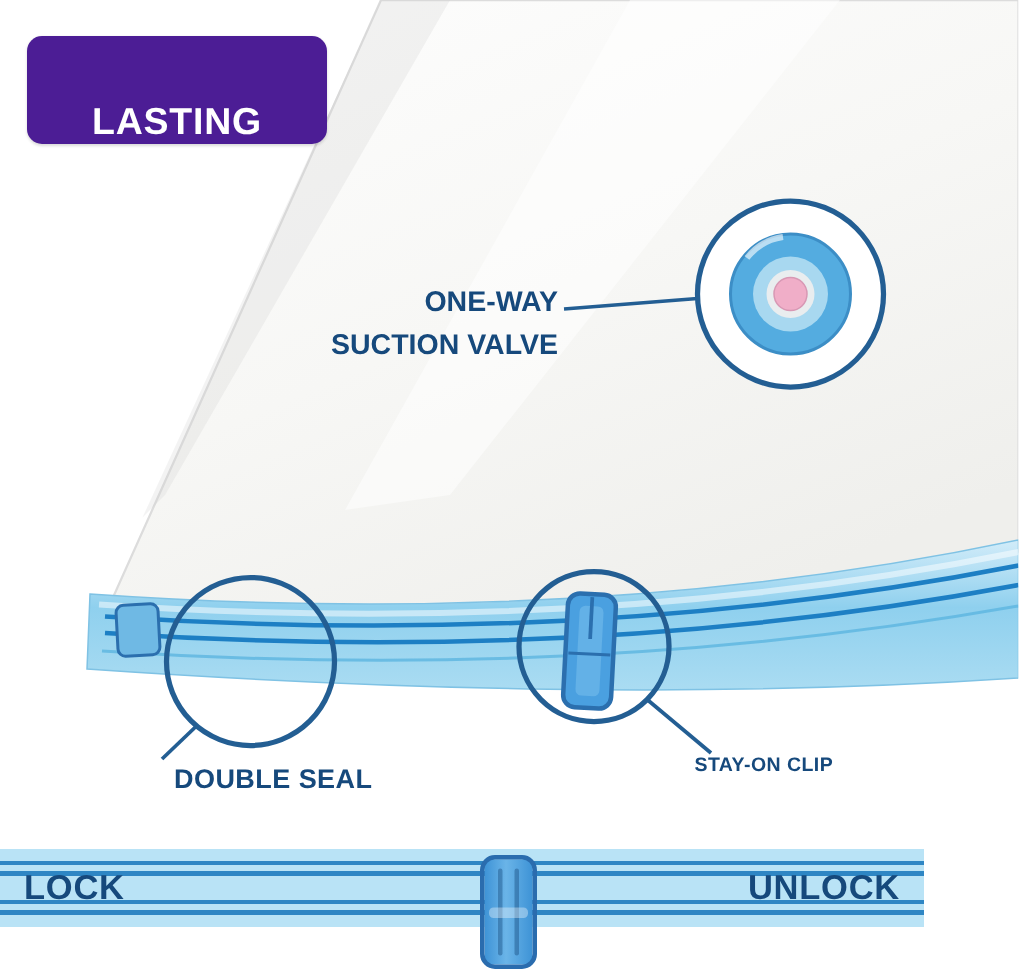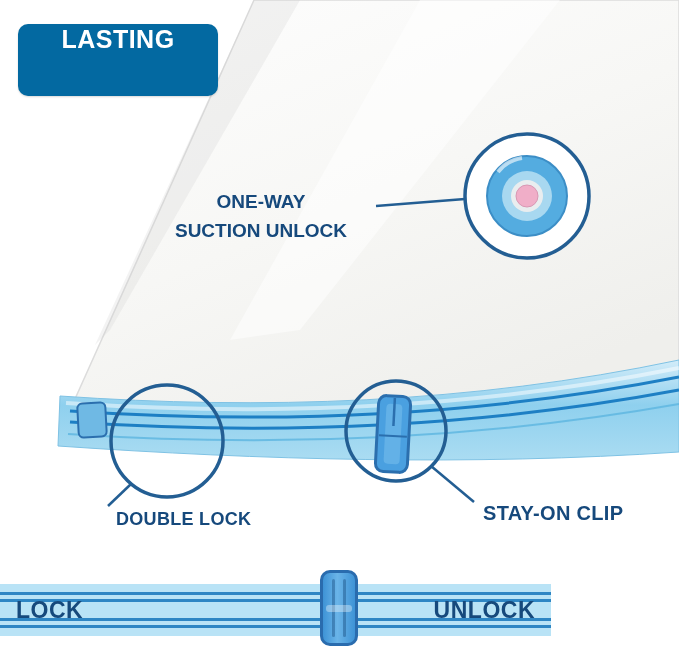--- a/index.html
+++ b/index.html
@@ -1,33 +1,33 @@
 <!DOCTYPE html>
 <html><head>
 <meta charset="utf-8">
 <style>
   html,body{margin:0;padding:0;background:#ffffff;font-family:"Liberation Sans",sans-serif;}
   .stage{position:relative;width:679px;height:647px;background:#ffffff;overflow:hidden;}
   .layer-svg{position:absolute;left:0;top:0;width:679px;height:647px;}
 
   .badge{
     position:absolute;left:18px;top:24px;width:200px;height:72px;
-    background:#0369a1;border-radius:10px;color:#ffffff;
-    display:flex;flex-direction:column;align-items:center;justify-content:space-between;
+    background:#4c1d95;border-radius:10px;color:#ffffff;
+    display:flex;flex-direction:column;align-items:center;justify-content:flex-end;
     font-weight:bold;font-size:25px;line-height:1.22;letter-spacing:.5px;
     box-shadow:0 1px 2px rgba(0,0,0,.15);
   }
 
   .label{position:absolute;color:#16497c;font-weight:bold;}
-  .lbl-valve{left:150px;top:188px;width:222px;text-align:center;font-size:19px;line-height:1.5;}
+  .lbl-valve{left:150px;top:188px;width:222px;text-align:right;font-size:19px;line-height:1.5;}
   .lbl-double{left:116px;top:509px;font-size:18px;letter-spacing:.3px;}
-  .lbl-clip{left:483px;top:502px;font-size:20px;letter-spacing:.3px;}
+  .lbl-clip{left:463px;top:502px;font-size:13px;letter-spacing:.3px;}
 
   .bar{
-    position:absolute;left:0;top:584px;width:551px;height:52px;
+    position:absolute;left:0;top:566px;width:616px;height:52px;
     background:linear-gradient(to bottom,
       #b9e3f6 0px 8px,
       #2e86c4 8px 11px,
       #b9e3f6 11px 15px,
       #2e86c4 15px 18px,
       #b9e3f6 18px 34px,
       #2e86c4 34px 37px,
       #b9e3f6 37px 41px,
       #2e86c4 41px 44px,
       #b9e3f6 44px 52px);
@@ -104,23 +104,23 @@
     <circle cx="396" cy="431" r="50" fill="none" stroke="#235e93" stroke-width="3.5"></circle>
     <line x1="431" y1="466" x2="474" y2="502" stroke="#235e93" stroke-width="2.5"></line>
   </svg>
 
   <div class="badge">
     <span>LASTING</span>
   </div>
 
   <div class="label lbl-valve">
     <div>ONE-WAY</div>
-    <div>SUCTION UNLOCK</div>
+    <div>SUCTION VALVE</div>
   </div>
-  <div class="label lbl-double">DOUBLE LOCK</div>
+  <div class="label lbl-double">DOUBLE SEAL</div>
   <div class="label lbl-clip">STAY-ON CLIP</div>
 
   <div class="bar">
     <span class="bar-label bar-lock">LOCK</span>
     <span class="bar-label bar-unlock">UNLOCK</span>
   </div>
 
   <div class="big-clip">
     <div class="clip-ridge ridge-l"></div>
     <div class="clip-ridge ridge-r"></div>

